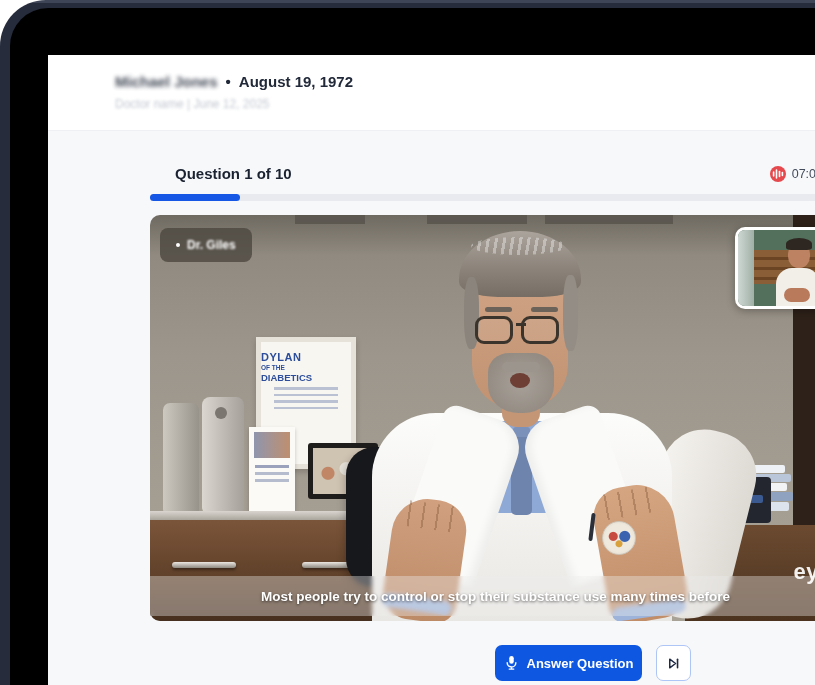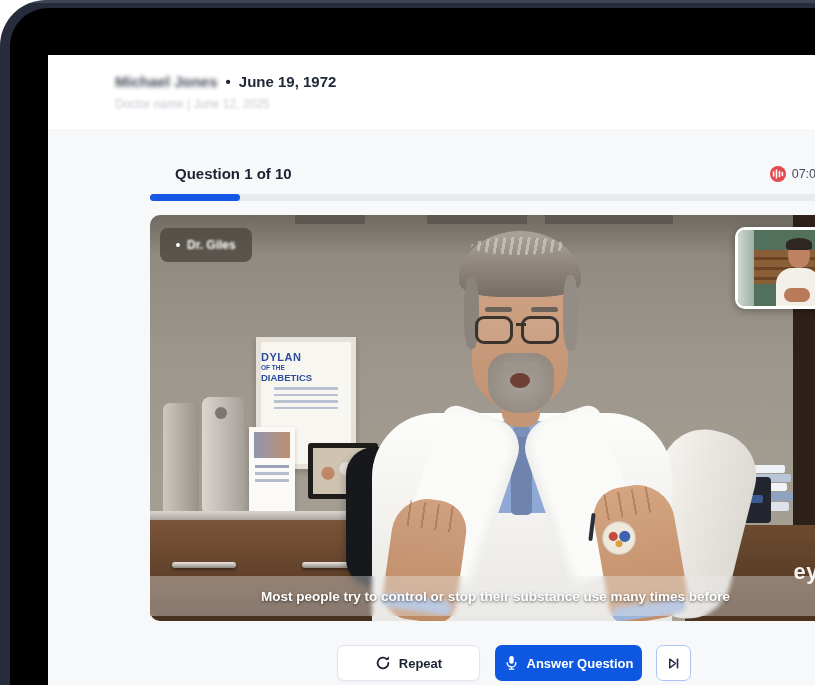--- a/index.html
+++ b/index.html
@@ -187,21 +187,21 @@
 
 <div class="canvas">
   <div class="screen-black"></div>
 
   <div class="app">
 
     <div class="app-header">
       <div class="title-row">
         <span class="patient-name">Michael Jones</span>
         <span>•</span>
-        <span>June 19, 1972</span>
+        <span>August 19, 1972</span>
       </div>
       <div class="subtitle">Doctor name | June 12, 2025</div>
     </div>
 
     <div class="q-row">
       <div class="q-label">Question 1 of 10</div>
       <div class="timer">
         <svg width="18" height="18" viewBox="0 0 18 18">
           <circle cx="9" cy="9" r="8" fill="#e5484d"></circle>
           <g stroke="#fff" stroke-width="1.6" stroke-linecap="round">
@@ -304,27 +304,20 @@
         <div class="pip-window"></div>
         <div class="pip-shelf"></div>
         <div class="pip-body"></div>
         <div class="pip-hands"></div>
         <div class="pip-head"></div>
         <div class="pip-hair"></div>
       </div>
     </div>
 
     <div class="controls">
-      <button class="btn btn-repeat">
-        <svg width="16" height="16" viewBox="0 0 16 16">
-          <path d="M13.4 8a5.4 5.4 0 1 1-1.7-3.95" fill="none" stroke="#1b2332" stroke-width="1.8" stroke-linecap="round"></path>
-          <path d="M13.9 1.2v3.6h-3.6z" fill="#1b2332"></path>
-        </svg>
-        <span>Repeat</span>
-      </button>
 
       <button class="btn btn-answer">
         <svg width="15" height="16" viewBox="0 0 16 17">
           <rect x="5.6" y="1" width="4.8" height="8.4" rx="2.4" fill="#fff"></rect>
           <path d="M3.4 8.2a4.6 4.6 0 0 0 9.2 0M8 12.8v2.2M5.6 15h4.8" fill="none" stroke="#fff" stroke-width="1.5" stroke-linecap="round"></path>
         </svg>
         <span>Answer Question</span>
       </button>
 
       <button class="btn btn-skip">

